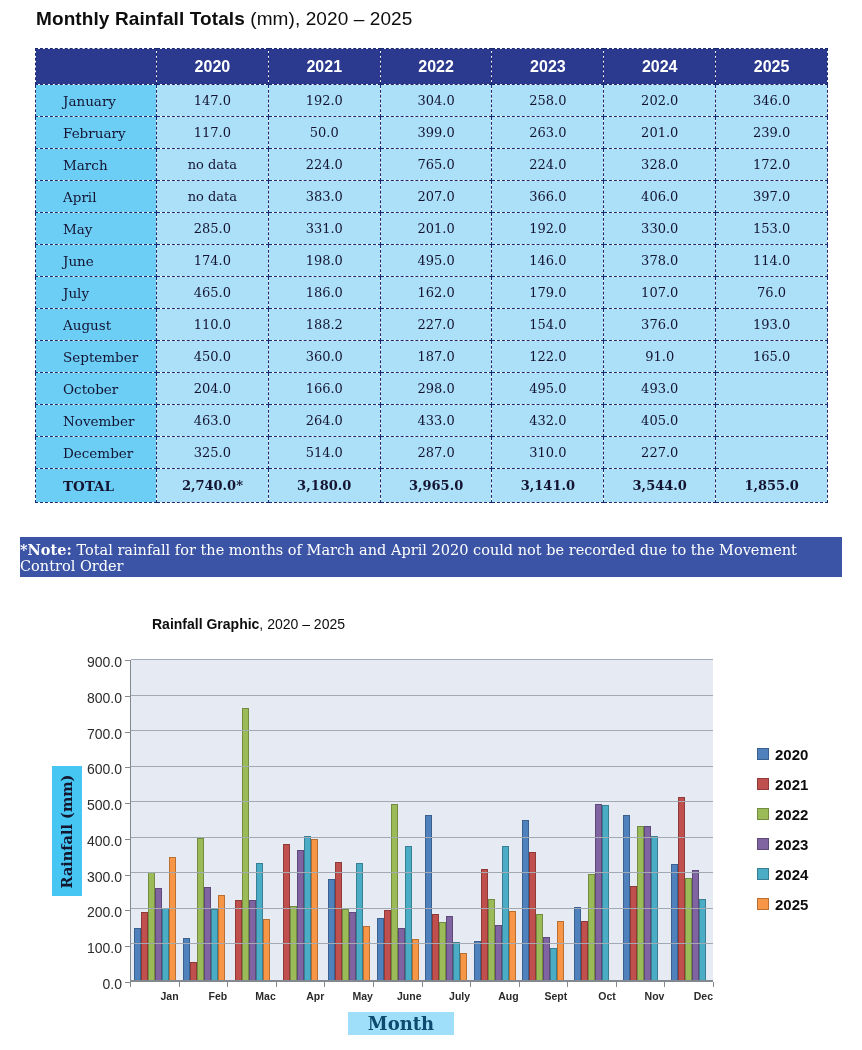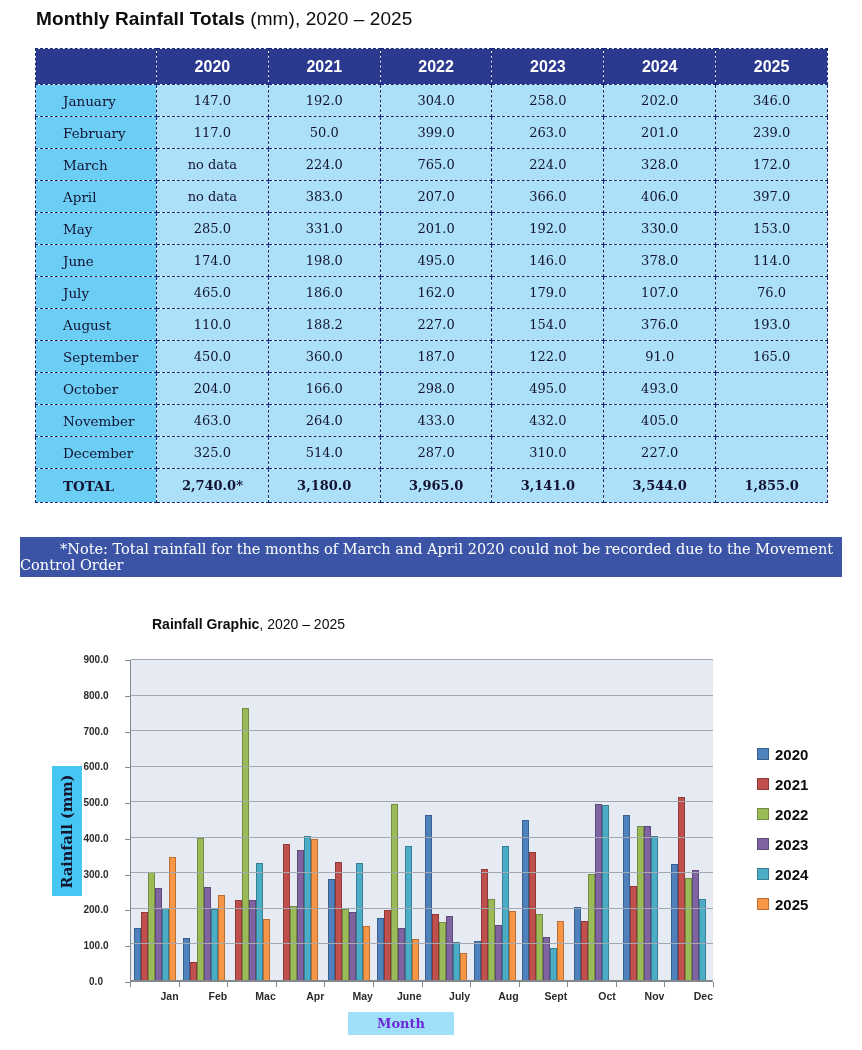--- a/index.html
+++ b/index.html
@@ -19,44 +19,44 @@
   .rain-table tbody th { background:var(--month-bg); font-family:"DejaVu Serif", serif; font-weight:normal;
       font-size:13.5px; text-align:left; padding-left:27px; color:#141432; height:32px; }
   .rain-table tbody td { background:var(--cell-bg); font-family:"DejaVu Serif", serif; font-size:13px;
       text-align:center; color:#141432; height:32px; }
   .rain-table tr.total th, .rain-table tr.total td { font-weight:bold; height:34px; }
 
   
   .note-bar { position:absolute; left:20px; top:537px; width:822px; height:40px; background:var(--note-bg);
       color:#fff; display:flex; align-items:center; justify-content:center;
       font-family:"DejaVu Serif", serif; font-size:14.5px; }
-  .note-bar .b { font-weight:normal;margin-left:40px; }
+  .note-bar .b { font-weight:bold; }
 
   
   .chart { position:absolute; left:0; top:598px; width:862px; height:452px; }
   .chart-title { position:absolute; left:152px; top:18px; font-size:14px; color:#0d0d0d; }
   .chart-title .b { font-weight:bold; }
   .plot { position:absolute; left:130px; top:62px; width:583px; height:322px; background:var(--plot-bg);
       border-left:1px solid var(--axis); border-bottom:2px solid var(--axis); }
   .gridline { position:absolute; left:0; width:100%; height:1px; background:var(--grid); }
   .bars { position:absolute; left:0; bottom:0; width:100%; height:100%; display:flex; }
   .bar-group { flex:1; display:flex; align-items:flex-end; justify-content:center; height:100%; }
   .bar { width:7px; border:1px solid; border-bottom:none; }
-  .ytick-label { position:absolute; left:70px; width:52px; text-align:center; font-size:10px; font-weight:bold;
+  .ytick-label { position:absolute; left:70px; width:52px; text-align:right; font-size:14px; font-weight:normal;
       color:#2b2b2b; }
   .ytick-mark { position:absolute; width:5px; height:1px; background:var(--axis); left:125px; }
   .xtick-mark { position:absolute; width:1px; height:5px; background:var(--axis); top:384px; }
   .xtick-label { position:absolute; top:392px; text-align:right; font-size:10.5px; font-weight:bold; color:#2b2b2b; }
   .ylabel-box { position:absolute; left:52px; top:168px; width:30px; height:130px; background:var(--ylabel-bg);
       display:flex; align-items:center; justify-content:center; }
   .ylabel-box span { transform:rotate(-90deg); white-space:nowrap; font-family:"DejaVu Serif", serif;
       font-weight:bold; font-size:14.5px; color:#15152e; }
   .xlabel-box { position:absolute; left:348px; top:414px; width:106px; height:23px; background:var(--xlabel-bg);
       display:flex; align-items:center; justify-content:center; font-family:"DejaVu Serif", serif;
-      font-weight:bold; font-size:13px; color:#6d28d9; }
+      font-weight:bold; font-size:18px; color:#0c4a6e; }
   .legend { position:absolute; left:757px; top:146px; }
   .legend-item { display:flex; align-items:center; margin-bottom:10px; height:20px; }
   .legend-swatch { width:12px; height:12px; margin-right:6px; border:1px solid; }
   .legend-label { font-size:15px; font-weight:bold; color:#0d0d0d; }
 </style>
 </head>
 <body>
 
 <div class="doc">
 

